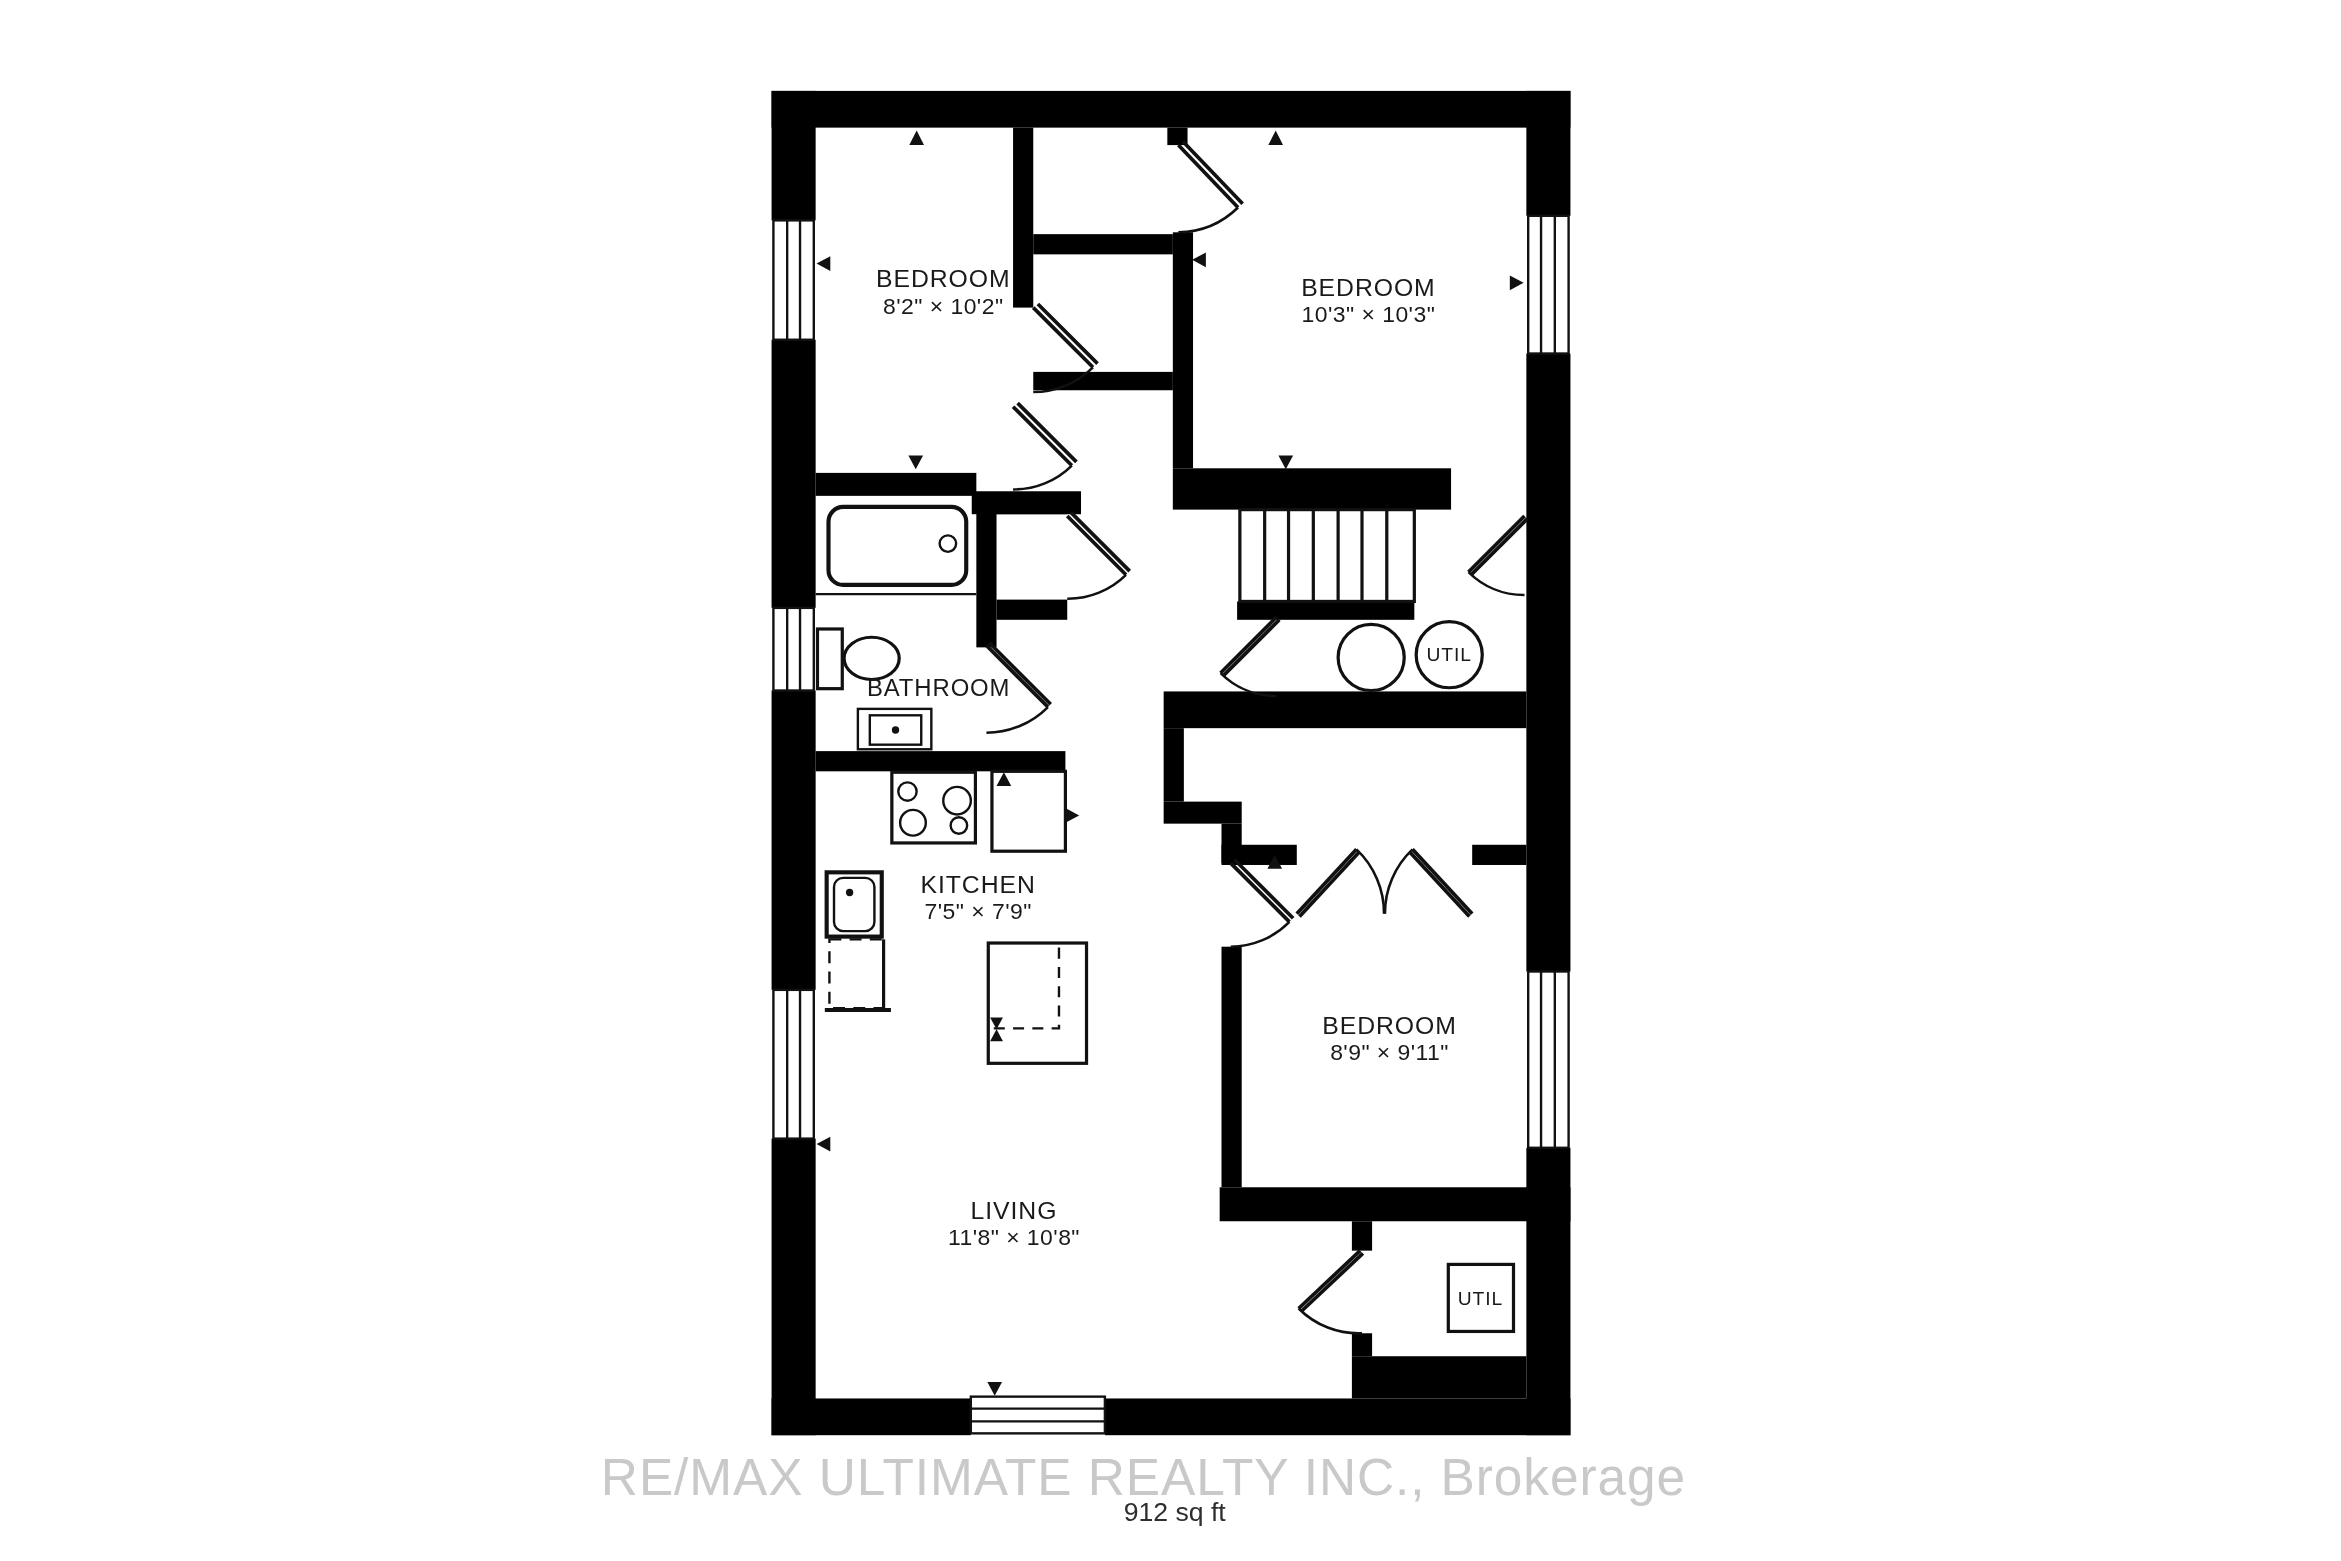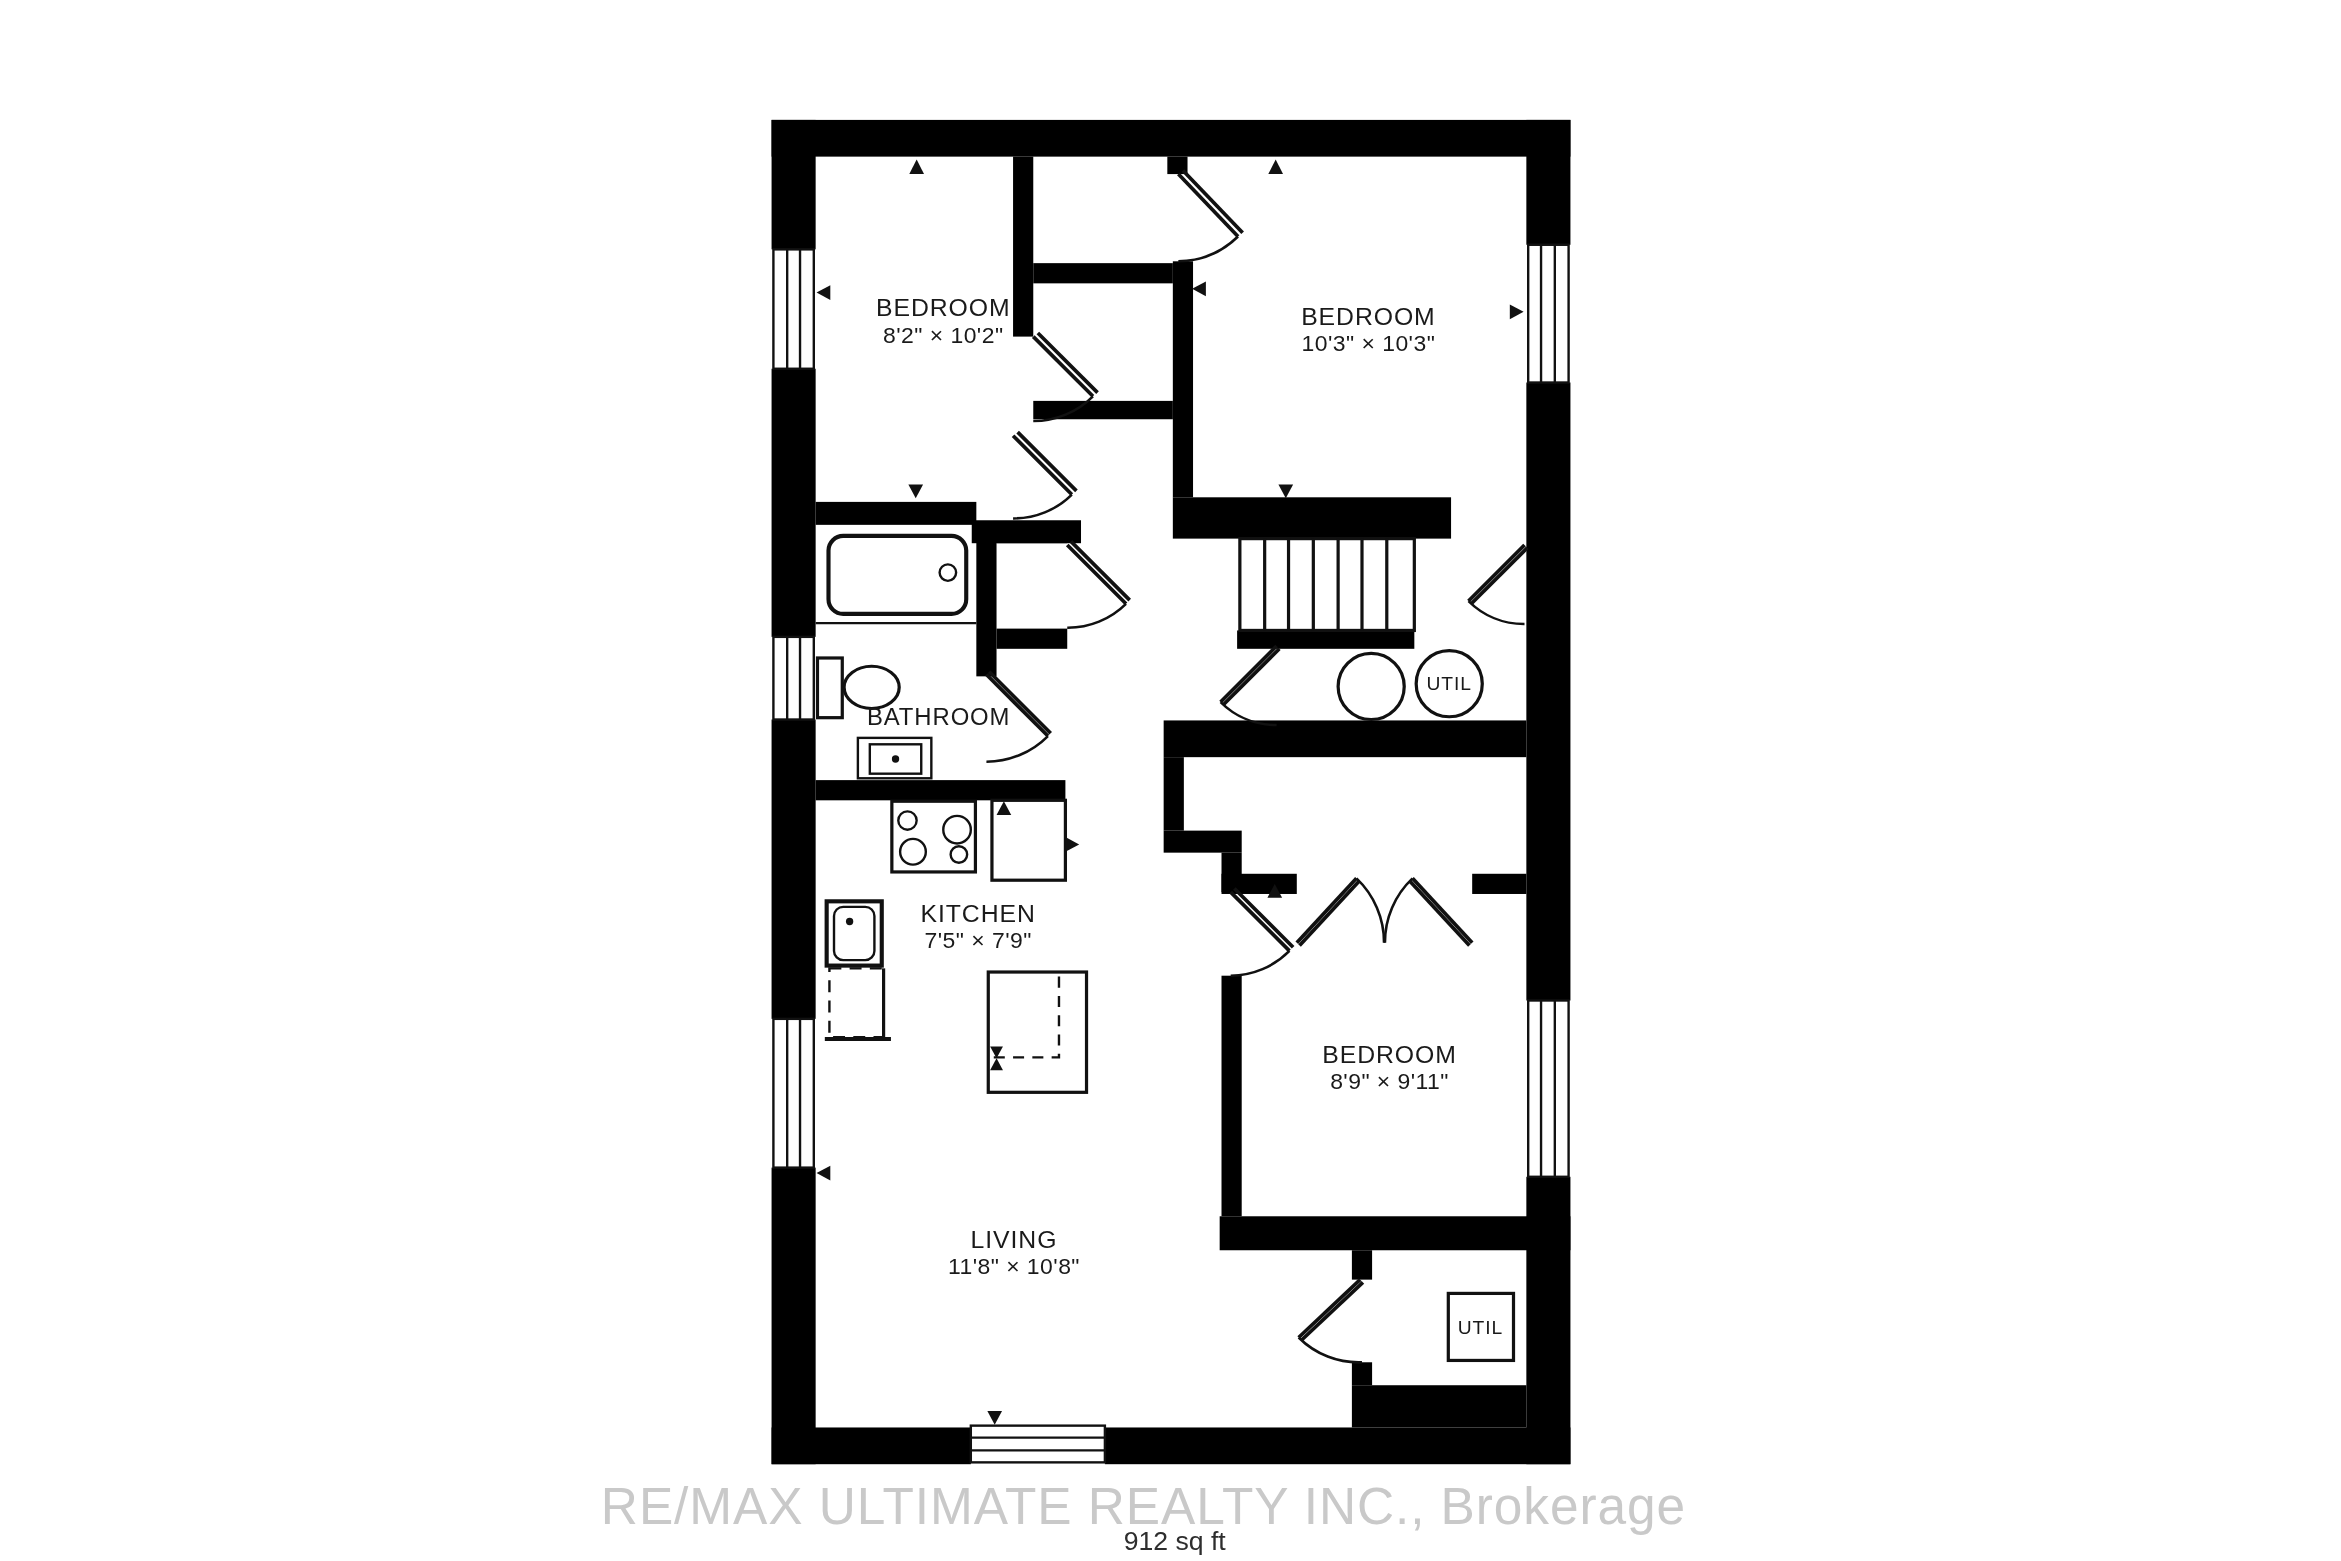--- a/index.html
+++ b/index.html
@@ -1,17 +1,17 @@
 <!DOCTYPE html>
 <html style="font-size:14.7px"><head>
 <meta charset="utf-8">
 <style>
   html,body{margin:0;padding:0;background:#ffffff;}
   body{width:2342px;height:1561px;position:relative;font-family:"Liberation Sans",sans-serif;}
-  #stage{position:absolute;inset:0;margin-top:29px;}
+  #stage{position:absolute;inset:0;}
   svg{display:block;}
   .ln{fill:none;stroke:#111111;stroke-width:3.5;}
   .ln4{fill:none;stroke:#111111;stroke-width:4.5;}
   .thin{fill:none;stroke:#111111;stroke-width:2.6;}
   .arc{fill:none;stroke:#111111;stroke-width:2.8;}
   .leaf{stroke:#111111;stroke-width:4;}
   .mk{fill:#111111;}
   .winfill{fill:#ffffff;}
   .room-title{font-size:27px;letter-spacing:1px;fill:#1a1a1a;text-anchor:middle;}
   .room-dims{font-size:25px;letter-spacing:0.5px;fill:#1a1a1a;text-anchor:middle;}

